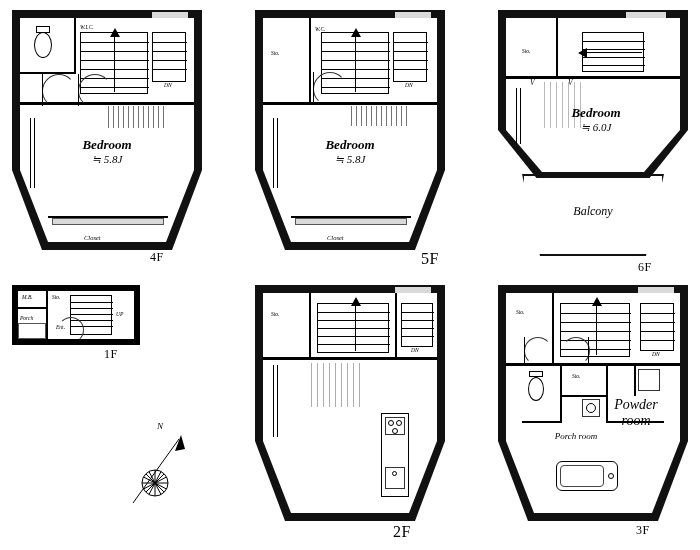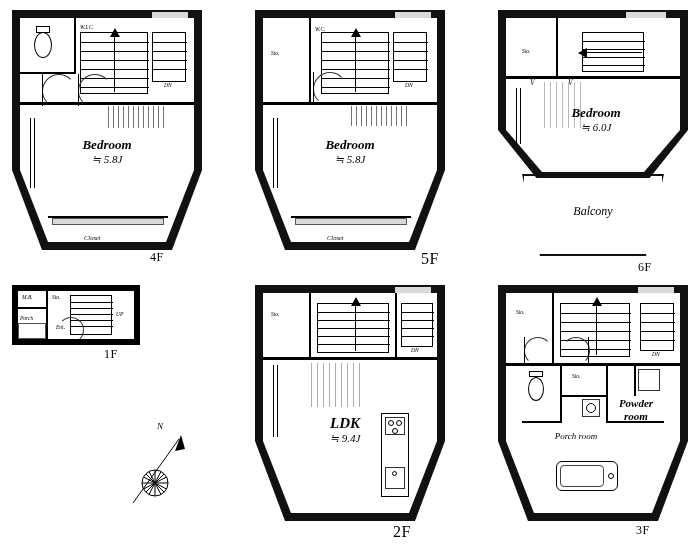--- a/index.html
+++ b/index.html
@@ -337,24 +337,20 @@
       <div class="tread" style="left:0; top:24px; width:32px; height:1px;"></div>
       <div class="tread" style="left:0; top:32px; width:32px; height:1px;"></div>
     </div>
     <div class="tag sm" style="left:156px; top:62px;">DN</div>
 
     <div class="hatch-gray" style="left:56px; top:78px; width:52px; height:44px; opacity:.7;"></div>
 
     <div class="ln v" style="left:18px; top:80px; height:72px; background:#000;"></div>
     <div class="ln v" style="left:22px; top:80px; height:72px; background:#000;"></div>
 
-    <div class="room-name" style="left:40px; top:130px; width:100px;">
-      <div class="big" style="font-size:15px;">LDK</div>
-      <div class="size">≒ 9.4J</div>
-    </div>
 
     <div class="box" style="left:126px; top:128px; width:28px; height:84px;"></div>
     <div class="box" style="left:130px; top:132px; width:20px; height:18px; border-color:#333;"></div>
     <div class="circle" style="left:133px; top:135px; width:6px; height:6px;"></div>
     <div class="circle" style="left:141px; top:135px; width:6px; height:6px;"></div>
     <div class="circle" style="left:137px; top:143px; width:6px; height:6px;"></div>
     <div class="box" style="left:130px; top:182px; width:20px; height:22px; border-color:#333;"></div>
     <div class="circle" style="left:137px; top:186px; width:5px; height:5px;"></div>
 
     <div class="box fillgray" style="left:140px; top:2px; width:36px; height:6px; border:none;"></div>
@@ -403,21 +399,21 @@
     <div class="ln h" style="left:62px; top:110px; width:48px; height:2px;"></div>
     <div class="ln h" style="left:108px; top:136px; width:58px; height:2px;"></div>
     <div class="ln h" style="left:24px; top:136px; width:40px; height:2px;"></div>
     <div class="ln v" style="left:136px; top:81px; width:2px; height:30px;"></div>
 
     <div class="tag sm" style="left:74px; top:88px;">Sto.</div>
     <div class="tag sm" style="left:146px; top:88px;">W</div>
     <div class="box" style="left:140px; top:84px; width:22px; height:22px; border-color:#333;"></div>
 
     <div class="room-name" style="left:110px; top:112px; width:56px;">
-      <div style="font-size:11px; font-style:italic;font-weight:bold;">Powder room</div>
+      <div style="font-size:14px; font-style:italic;">Powder room</div>
     </div>
 
     <div class="ellipse" style="left:30px; top:92px; width:16px; height:24px;"></div>
     <div class="box" style="left:31px; top:86px; width:14px; height:6px;"></div>
     <div class="box" style="left:84px; top:114px; width:18px; height:18px; border-color:#333;"></div>
     <div class="circle" style="left:88px; top:118px; width:10px; height:10px;"></div>
 
     <div class="room-name" style="left:48px; top:146px; width:60px;">
       <div style="font-size:9px; font-style:italic;">Porch room</div>
     </div>

